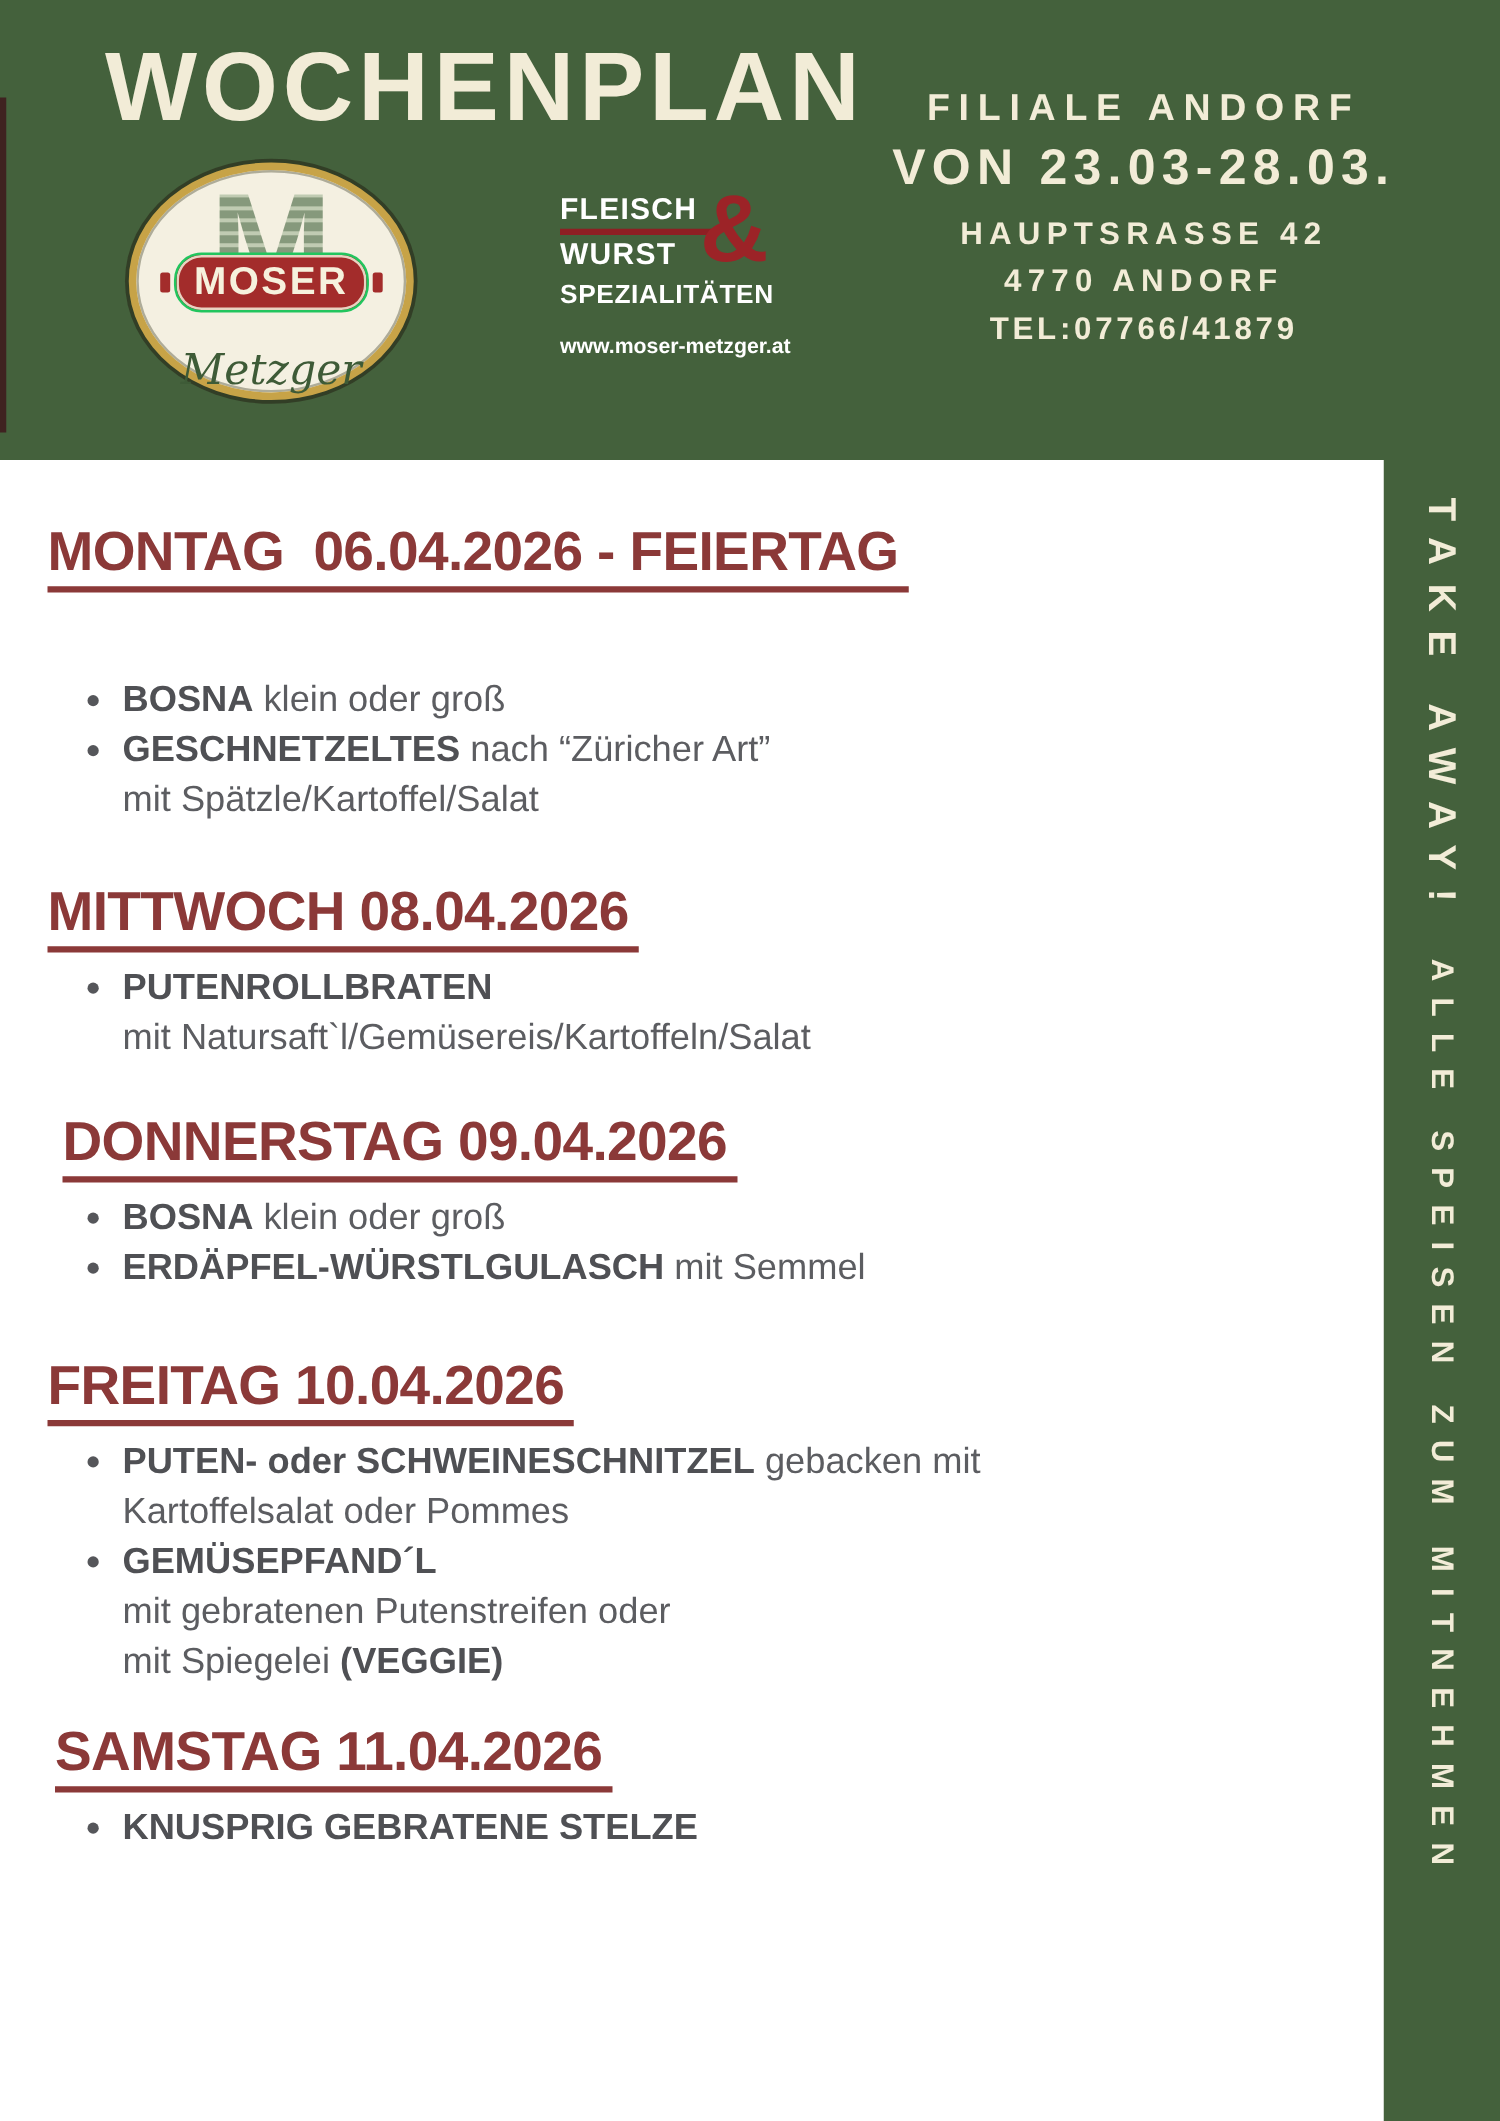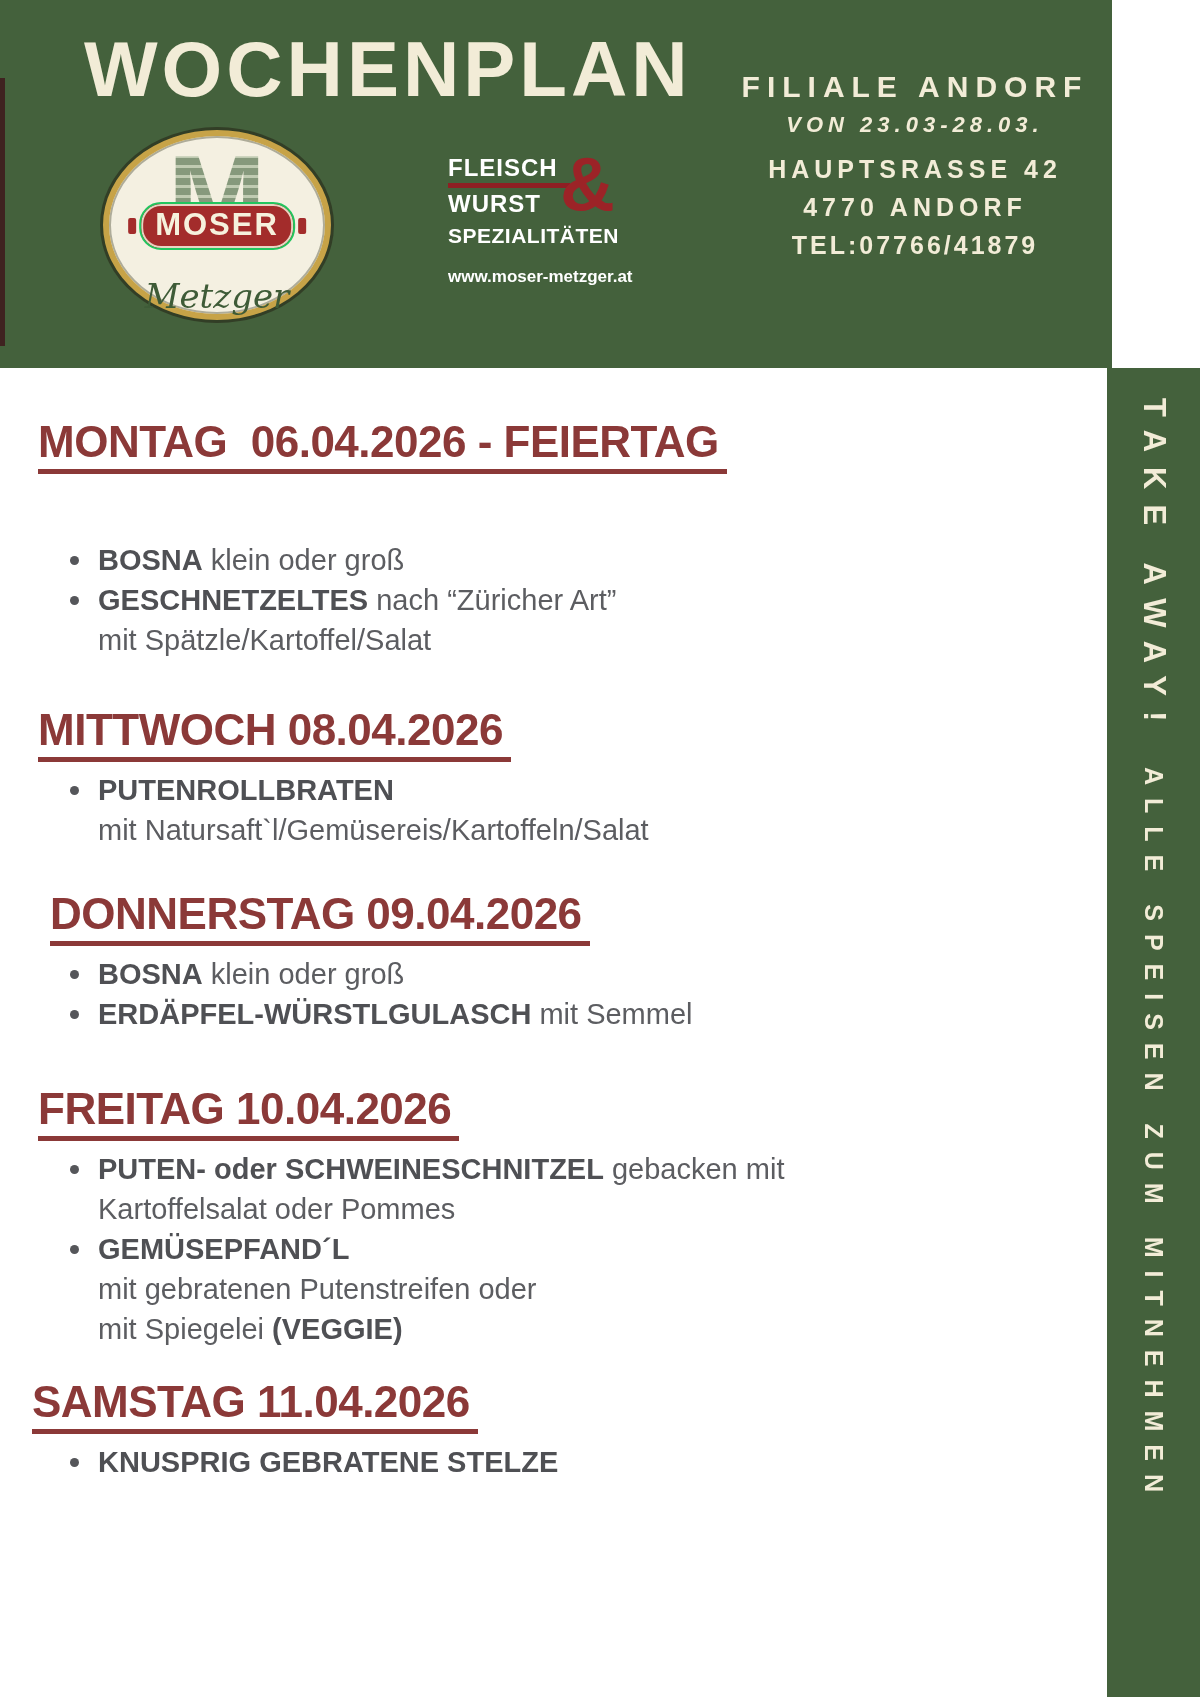--- a/index.html
+++ b/index.html
@@ -5,21 +5,21 @@
   :root{
     --green:#44613C; --cream:#F2ECD7; --maroon:#8B3938;
     --logo-red:#9C2327; --capsule-red:#A32C2B;
     --tb:#4F5054; --tr:#5C5D61;
   }
   html,body{margin:0;padding:0;}
   body{font-family:"Liberation Sans",sans-serif;background:#e8e8e8;}
   .page{position:relative;width:1200px;height:1697px;background:#FFFFFF;overflow:hidden;margin:0 auto;}
 
   
-  .header{position:absolute;left:0;top:0;width:1112px;height:368px;background:var(--green);}
+  .header{position:absolute;left:0;top:0;width:1200px;height:368px;background:var(--green);}
   .edge-strip{position:absolute;left:0;top:78px;width:5px;height:268px;background:#3F2220;}
   .main-title{position:absolute;left:84px;top:30px;font-size:78px;font-weight:800;letter-spacing:4px;color:var(--cream);line-height:1;}
 
   
   .oval-logo{position:absolute;left:103px;top:130px;width:228px;height:190px;border-radius:50%;
     background:#F4F0E1;border:6px solid #C7A347;box-sizing:border-box;
     box-shadow:0 0 0 3px rgba(38,38,24,.6), inset 0 0 0 2px rgba(70,70,45,.4);
     display:flex;flex-direction:column;align-items:center;}
   .monogram{margin-top:2px;font-size:118px;line-height:1;font-weight:700;
     background:repeating-linear-gradient(180deg,#86997C 0 7px,#C0CBB2 7px 10px);
@@ -42,21 +42,21 @@
   .fw-rule{width:122px;height:5px;background:#8E1F23;margin:3px 0 4px;}
   .fw-l2{font-size:24px;font-weight:800;letter-spacing:1px;line-height:1;}
   .fw-amp{position:absolute;left:112px;top:-10px;font-size:76px;line-height:1;font-weight:700;color:var(--logo-red);}
   .fw-l3{font-size:21px;font-weight:800;letter-spacing:.5px;line-height:1;margin-top:9px;}
   .fw-web{font-size:17px;font-weight:700;margin-top:22px;line-height:1;}
 
   
   .branch{position:absolute;left:705px;top:72px;width:420px;text-align:center;color:var(--cream);}
   .branch div{line-height:1;}
   .br-l1{font-size:30px;font-weight:700;letter-spacing:7px;}
-  .br-l2{font-size:22px;font-weight:700;letter-spacing:5px;margin-top:12px;font-style:italic;}
+  .br-l2{font-size:40px;font-weight:700;letter-spacing:5px;margin-top:12px;}
   .br-l3{font-size:25px;font-weight:700;letter-spacing:5px;margin-top:21px;}
   .br-l4{font-size:25px;font-weight:700;letter-spacing:5px;margin-top:13px;}
   .br-l5{font-size:25px;font-weight:700;letter-spacing:3px;margin-top:13px;}
 
   
   .side-band{position:absolute;left:1107px;top:368px;width:93px;height:1329px;background:var(--green);}
   .band-inner{position:absolute;top:30px;left:50%;transform:translateX(-50%);
     writing-mode:vertical-rl;text-orientation:mixed;white-space:nowrap;color:var(--cream);}
   .band-primary{font-size:31px;font-weight:600;letter-spacing:15px;margin-inline-end:0;}
   .band-secondary{font-size:25px;font-weight:600;letter-spacing:13px;margin-block-start:0;margin-inline-start:26px;}
@@ -151,21 +151,21 @@
             <div class="line"><span class="rb">PUTEN- oder SCHWEINESCHNITZEL</span><span class="rr"> gebacken mit</span></div>
             <div class="line cont"><span class="rr">Kartoffelsalat oder Pommes</span></div>
           </li>
           <li class="item">
             <span class="bullet"></span>
             <div class="line"><span class="rb">GEMÜSEPFAND´L</span></div>
             <div class="line cont"><span class="rr">mit gebratenen Putenstreifen oder</span></div>
             <div class="line cont"><span class="rr">mit Spiegelei </span><span class="rb">(VEGGIE)</span></div>
           </li>
         </ul></section>
-      <section class="day" style="margin-top: 31px;"><h2 class="day-heading" style="">SAMSTAG 11.04.2026</h2><ul class="items">
+      <section class="day" style="margin-top: 31px;"><h2 class="day-heading" style="margin-left: 12px;">SAMSTAG 11.04.2026</h2><ul class="items">
           <li class="item">
             <span class="bullet"></span>
             <div class="line"><span class="rb">KNUSPRIG GEBRATENE STELZE</span></div>
           </li>
         </ul></section>
     </div>
 
 </div>
 
 </body></html>

